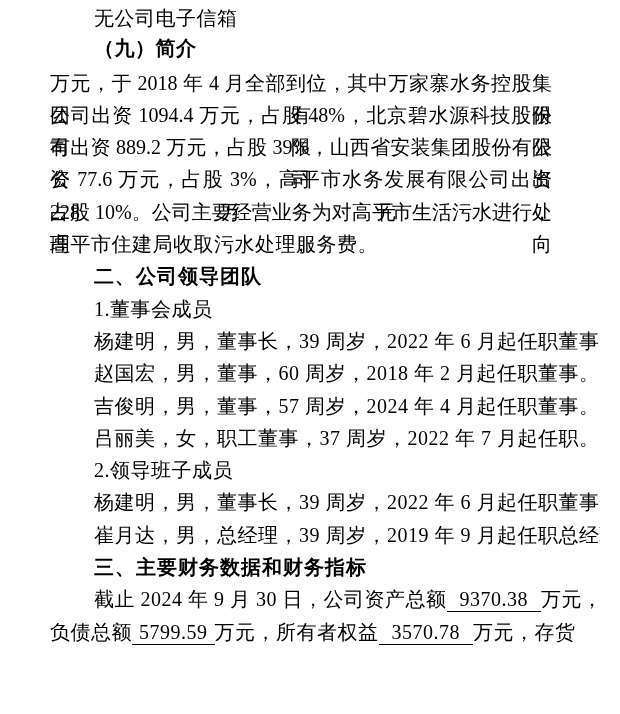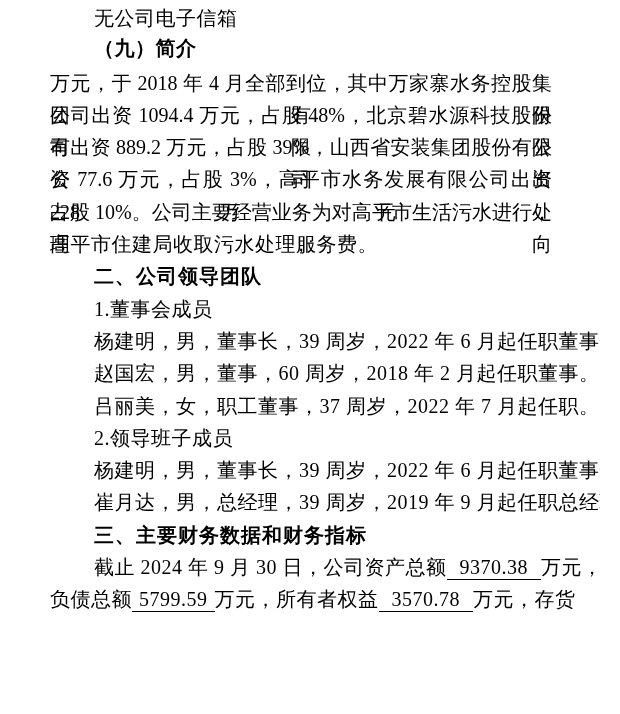--- a/index.html
+++ b/index.html
@@ -70,20 +70,21 @@
   <div class="line justified">占股 10%。公司主要经营业务为对高平市生活污水进行处理，向</div>
 
   <div class="line">高平市住建局收取污水处理服务费。</div>
 
   <div class="line indent heading-sans-bold">二、公司领导团队</div>
 
   <div class="line indent">1.董事会成员</div>
 
   <div class="line indent">杨建明，男，董事长，39 周岁，2022 年 6 月起任职董事长。</div>
   <div class="line indent">赵国宏，男，董事，60 周岁，2018 年 2 月起任职董事。</div>
+  <div class="line indent">吉俊明，男，董事，57 周岁，2024 年 4 月起任职董事。</div>
   <div class="line indent">吕丽美，女，职工董事，37 周岁，2022 年 7 月起任职。</div>
 
   <div class="line indent">2.领导班子成员</div>
 
   <div class="line indent">杨建明，男，董事长，39 周岁，2022 年 6 月起任职董事长。</div>
   <div class="line indent">崔月达，男，总经理，39 周岁，2019 年 9 月起任职总经理。</div>
 
   <div class="line indent heading-sans-bold">三、主要财务数据和财务指标</div>
 
   <div class="line indent">

